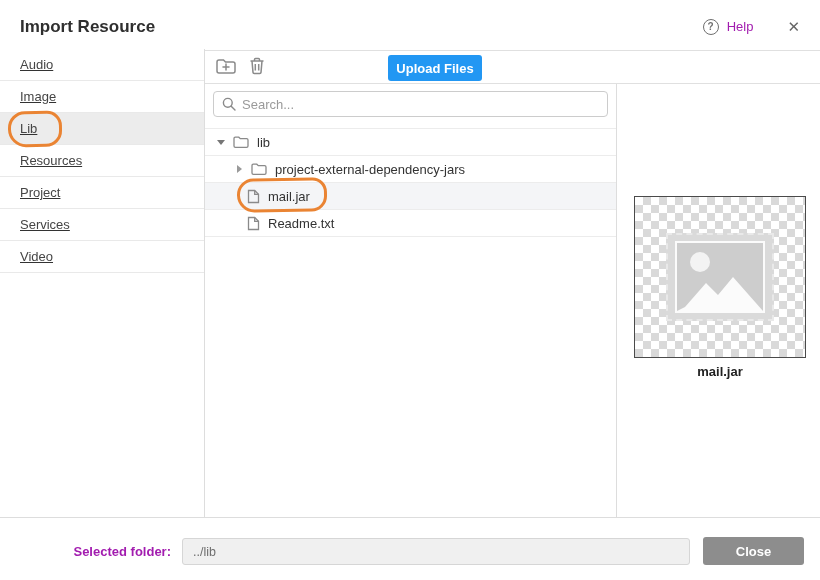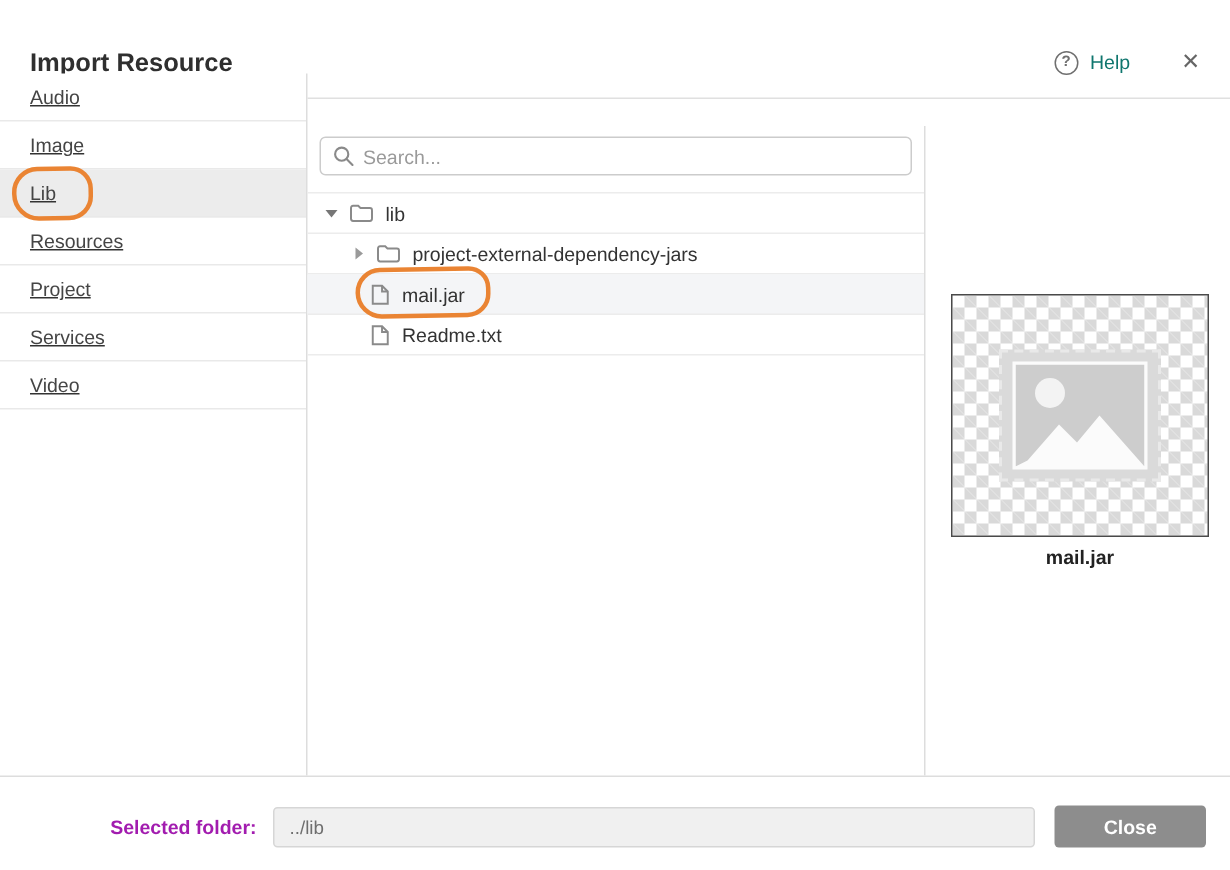--- a/index.html
+++ b/index.html
@@ -1,28 +1,28 @@
 <!DOCTYPE html>
 <html><head>
 <meta charset="utf-8">
 <style>
   * { margin:0; padding:0; box-sizing:border-box; }
   html,body { width:820px; height:580px; }
   body { font-family:"Liberation Sans", sans-serif; background:#fff; color:#333; overflow:hidden; }
   .app { position:relative; width:820px; height:580px; background:#fff; }
 
   
-  .header { position:absolute; left:0; top:18px; width:820px; height:48px;
+  .header { position:absolute; left:0; top:3px; width:820px; height:48px;
             border-bottom:1px solid #e0e0e0; display:flex; align-items:center; padding:0 20px; }
   .title { font-size:17px; font-weight:bold; color:#2f2f2f; flex:1; }
   .header-right { display:flex; align-items:center; gap:8px; }
   .help-circle { width:16px; height:16px; border:1.4px solid #6f6f6f; border-radius:50%;
                  display:flex; align-items:center; justify-content:center;
                  font-size:10px; color:#6f6f6f; font-weight:bold; cursor:pointer; }
-  .help-label { font-size:13px; color:#0f766e; cursor:pointer; }
+  .help-label { font-size:13px; color:#a21caf; cursor:pointer; }
   .close-x { margin-left:26px; font-size:15px; color:#666; cursor:pointer; line-height:1; }
 
   
   .sidebar { position:absolute; left:0; top:49px; width:205px; height:468px;
              border-right:1px solid #ddd; background:#fff;text-decoration:underline; }
   .side-item { height:32px; display:flex; align-items:center; padding-left:20px;
                font-size:13px; color:#454545; border-bottom:1px solid #e9e9e9; cursor:pointer; }
   .side-item.selected { background:#ececec; }
 
   
@@ -120,20 +120,37 @@
         <span>Project</span>
       </div>
     <div class="side-item">
         <span>Services</span>
       </div>
     <div class="side-item">
         <span>Video</span>
       </div>
   </div>
 
+  <div class="toolbar">
+    <span class="tool-icon icon-newfolder">
+      <svg width="22" height="20" viewBox="0 0 22 20" fill="none" stroke="#8a8a8a" stroke-width="1.5">
+        <path d="M2 6 q0-2 2-2 h4.5 l2 2 h7.5 q2 0 2 2 v7 q0 2-2 2 H4 q-2 0-2-2 Z"></path>
+        <path d="M8 11 h6 M11 8 v6" stroke-linecap="round"></path>
+      </svg>
+    </span>
+    <span class="tool-icon icon-trash">
+      <svg width="20" height="20" viewBox="0 0 20 20" fill="none" stroke="#8a8a8a" stroke-width="1.5">
+        <path d="M3.5 5 H16.5"></path>
+        <path d="M7.5 5 V3.6 q0-1.1 1.1-1.1 h2.8 q1.1 0 1.1 1.1 V5"></path>
+        <path d="M5 5 l1 11.4 q.1 1.1 1.2 1.1 h5.6 q1.1 0 1.2-1.1 L15 5"></path>
+        <path d="M8.3 8 v6.5 M11.7 8 v6.5"></path>
+      </svg>
+    </span>
+    <button class="upload-btn">Upload Files</button>
+  </div>
 
   <div class="tree-pane">
     <div class="search-wrap">
       <input class="search-input" type="text" placeholder="Search..." style="">
       <span class="search-glyph">
         <svg width="16" height="16" viewBox="0 0 16 16" fill="none" stroke="#8a8a8a" stroke-width="1.4">
           <circle cx="6.8" cy="6.8" r="4.4"></circle>
             <path d="M10.2 10.2 L14 14" stroke-linecap="round"></path>
         </svg>
       </span>

